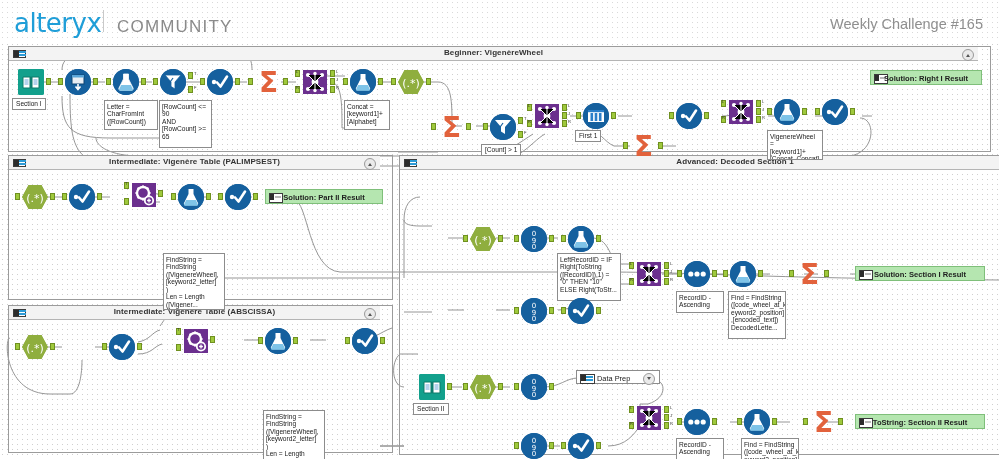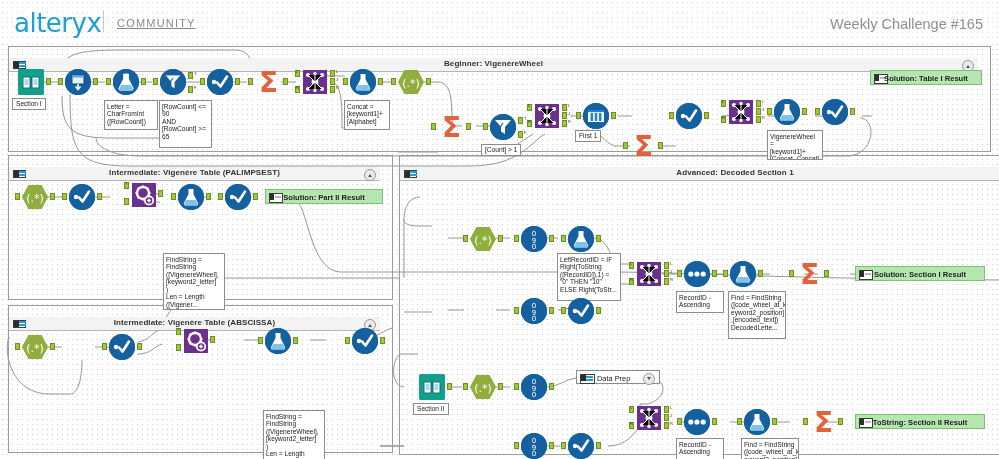--- a/index.html
+++ b/index.html
@@ -6,32 +6,32 @@
   body{width:999px;height:459px;overflow:hidden;font-family:"Liberation Sans",sans-serif;}
   #app{position:relative;width:999px;height:459px;background:#ffffff;}
 
   
   .header{position:absolute;left:0;top:0;width:999px;height:42px;background:#ffffff;
           background-image:radial-gradient(#d9d9d9 0.6px, transparent 0.6px);
           background-size:5px 5px;}
   .brand{position:absolute;left:14px;top:8px;font-size:26px;color:#1f9ed8;letter-spacing:-0.5px;
          font-family:"DejaVu Sans",sans-serif;font-weight:400;}
   .brand-div{position:absolute;left:103px;top:10px;width:1px;height:22px;background:#c9c9c9;}
-  .brand-sub{position:absolute;left:117px;top:17px;font-size:11px;color:#8a8a8a;letter-spacing:1.2px;text-decoration:underline;}
+  .brand-sub{position:absolute;left:117px;top:17px;font-size:17px;color:#8a8a8a;letter-spacing:1.2px;}
   .chal{position:absolute;right:16px;top:16px;font-size:14.5px;color:#8f8f8f;margin-left:8px;}
 
   
   .canvas{position:absolute;left:0;top:42px;width:999px;height:417px;background:#ffffff;
           background-image:radial-gradient(#cfcfcf 0.55px, transparent 0.55px);
           background-size:5px 5px;}
 
   
   .cont{position:absolute;border:1px solid #9b9b9b;background:rgba(255,255,255,0.0);box-sizing:border-box;}
   .cont-bar{position:absolute;left:0;top:0;right:12px;height:13px;border-bottom:1px solid #b4b4b4;
-            background:#f3f3f3;margin-top:11px;}
+            background:#f3f3f3;}
   .cont-title{position:absolute;left:0;right:0;top:1px;text-align:center;font-size:8px;font-weight:bold;
               color:#333;letter-spacing:0.1px;}
   .cont-ico{position:absolute;left:4px;top:2.5px;width:13px;height:8px;border:1px solid #3b3b3b;
             background:#fff;box-sizing:border-box;}
   .cont-ico i{position:absolute;left:0;top:0;width:5px;height:6px;background:#2c2c2c;}
   .cont-ico b{position:absolute;left:5px;top:0.5px;width:7px;height:2px;background:#2b9ad6;}
   .cont-ico u{position:absolute;left:5px;top:3.5px;width:7px;height:2px;background:#2b9ad6;}
   .collapse{position:absolute;right:4px;top:1.5px;width:10px;height:10px;border-radius:50%;
             border:1px solid #9a9a9a;background:#eaeaea;}
   .collapse:after{content:"";position:absolute;left:2.5px;top:4px;border-left:2.5px solid transparent;
@@ -519,21 +519,21 @@
       </div>
       <div class="pt pin"></div>
       <div class="pt pout"></div>
     </div>
 
     <div class="result" style="left:870px;top:28px;width:112px;">
       <div class="rico">
           <i></i>
           <b></b>
         </div>
-      <div class="rtxt">Solution: Table I Result</div>
+      <div class="rtxt">Solution: Right I Result</div>
     </div>
 
     <div class="tool" style="left:22px;top:142px;">
       <div class="hex">
         <svg width="26" height="24" viewBox="0 0 26 24">
         <polygon points="6.5,0 19.5,0 26,12 19.5,24 6.5,24 0,12" fill="#8fae3e"></polygon>
         <text x="13" y="17" font-size="11" font-family="DejaVu Sans, sans-serif" fill="#ffffff" text-anchor="middle">(.*)</text>
           </svg>
       </div>
       <div class="pt pin"></div>

